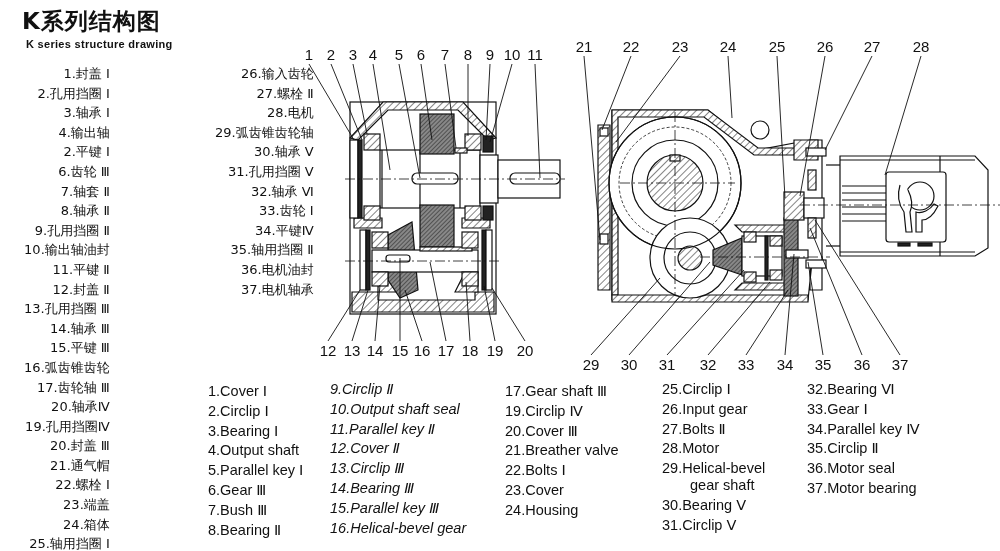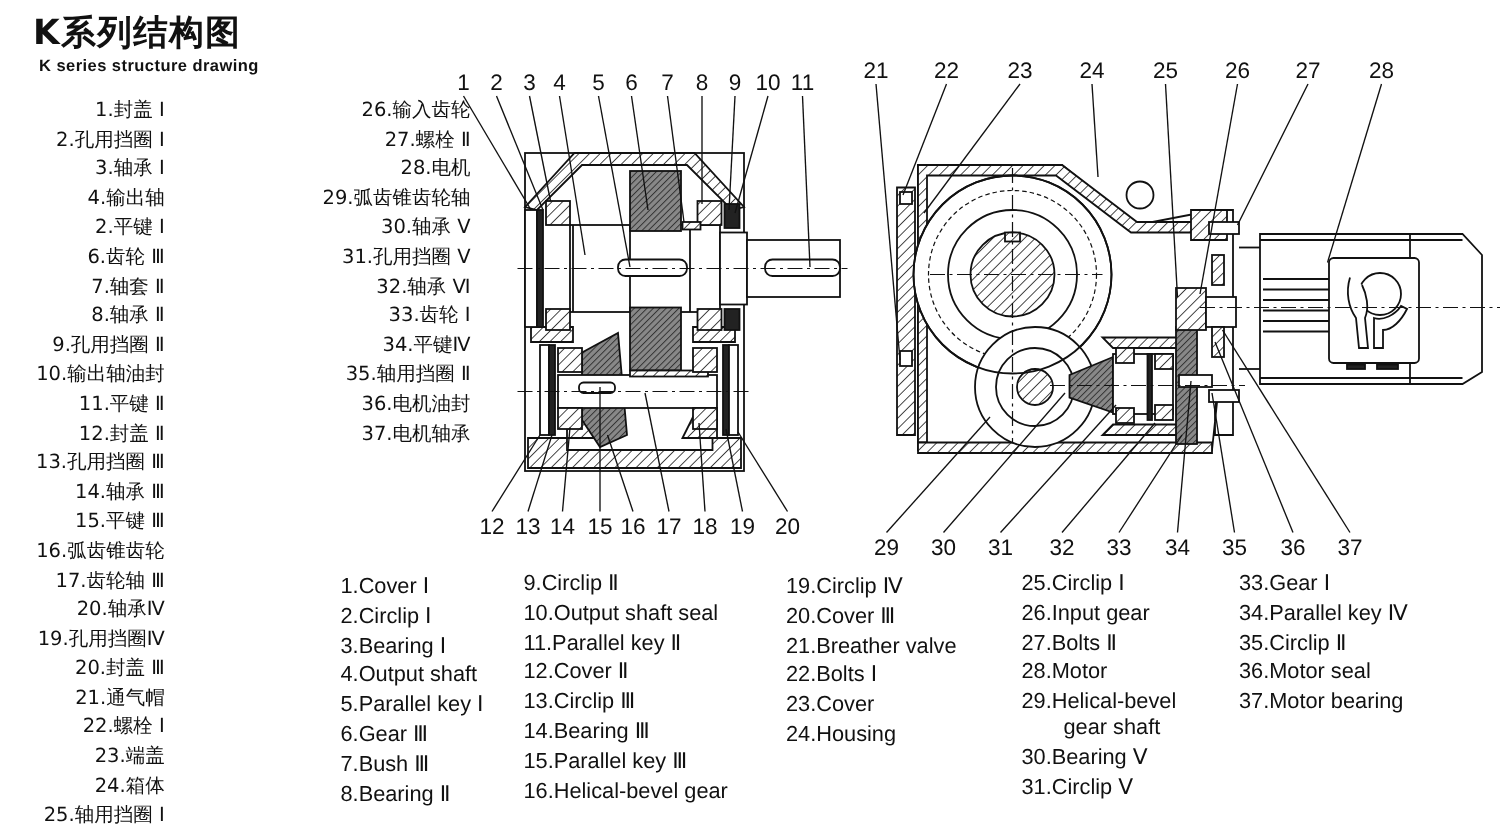--- a/index.html
+++ b/index.html
@@ -2,21 +2,21 @@
 <html><head>
 <meta charset="utf-8">
 <style>
   html,body{margin:0;padding:0;background:#fff;}
   body{width:1000px;height:551px;position:relative;overflow:hidden;font-family:"Liberation Sans","DejaVu Sans",sans-serif;color:#111;}
   .title-cn{position:absolute;left:22px;top:6px;font-size:23px;font-weight:bold;letter-spacing:1px;font-family:"DejaVu Sans",sans-serif;}
   .title-en{position:absolute;left:26px;top:38px;font-size:11px;font-weight:bold;letter-spacing:0.3px;}
   .cn-list{position:absolute;font-family:"DejaVu Sans",sans-serif;font-size:13px;line-height:19.6px;}
   .cn-list div{white-space:nowrap;text-align:right;}
   .en-list{position:absolute;font-size:14.5px;line-height:19.8px;}
-  .en-list div{white-space:nowrap;margin-left:19px;}
+  .en-list div{white-space:nowrap;}
   .en-list .indent{padding-left:28px;margin-top:-3px;}
   svg#drawing{position:absolute;left:0;top:0;}
   .callout{font-family:"Liberation Sans",sans-serif;font-size:15px;fill:#111;}
 </style>
 </head>
 <body>
 
 <div class="title-cn">K系列结构图</div>
 <div class="title-en">K series structure drawing</div>
 
@@ -65,49 +65,51 @@
 <div class="en-list" style="left:208px;top:382px;" id="en1">
     <div>1.Cover Ⅰ</div>
     <div>2.Circlip Ⅰ</div>
     <div>3.Bearing Ⅰ</div>
     <div>4.Output shaft</div>
     <div>5.Parallel key Ⅰ</div>
     <div>6.Gear Ⅲ</div>
     <div>7.Bush Ⅲ</div>
     <div>8.Bearing Ⅱ</div>
   </div>
-<div class="en-list" style="left:330px;top:380px;" id="en2">
+<div class="en-list" style="left:330px;top:380px;font-style:italic;" id="en2">
     <div>9.Circlip Ⅱ</div>
     <div>10.Output shaft seal</div>
     <div>11.Parallel key Ⅱ</div>
     <div>12.Cover Ⅱ</div>
     <div>13.Circlip Ⅲ</div>
     <div>14.Bearing Ⅲ</div>
     <div>15.Parallel key Ⅲ</div>
     <div>16.Helical-bevel gear</div>
   </div>
 <div class="en-list" style="left:505px;top:382px;" id="en3">
+    <div>17.Gear shaft Ⅲ</div>
     <div>19.Circlip Ⅳ</div>
     <div>20.Cover Ⅲ</div>
     <div>21.Breather valve</div>
     <div>22.Bolts Ⅰ</div>
     <div>23.Cover</div>
     <div>24.Housing</div>
   </div>
 <div class="en-list" style="left:662px;top:380px;" id="en4">
     <div>25.Circlip Ⅰ</div>
     <div>26.Input gear</div>
     <div>27.Bolts Ⅱ</div>
     <div>28.Motor</div>
     <div>29.Helical-bevel</div>
     <div class="indent">gear shaft</div>
     <div>30.Bearing Ⅴ</div>
     <div>31.Circlip Ⅴ</div>
   </div>
 <div class="en-list" style="left:807px;top:380px;" id="en5">
+    <div>32.Bearing Ⅵ</div>
     <div>33.Gear Ⅰ</div>
     <div>34.Parallel key Ⅳ</div>
     <div>35.Circlip Ⅱ</div>
     <div>36.Motor seal</div>
     <div>37.Motor bearing</div>
   </div>
 
 <svg id="drawing" width="1000" height="551" viewBox="0 0 1000 551">
   <defs>
     <pattern id="hatch" width="5" height="5" patternUnits="userSpaceOnUse" patternTransform="rotate(45)">

